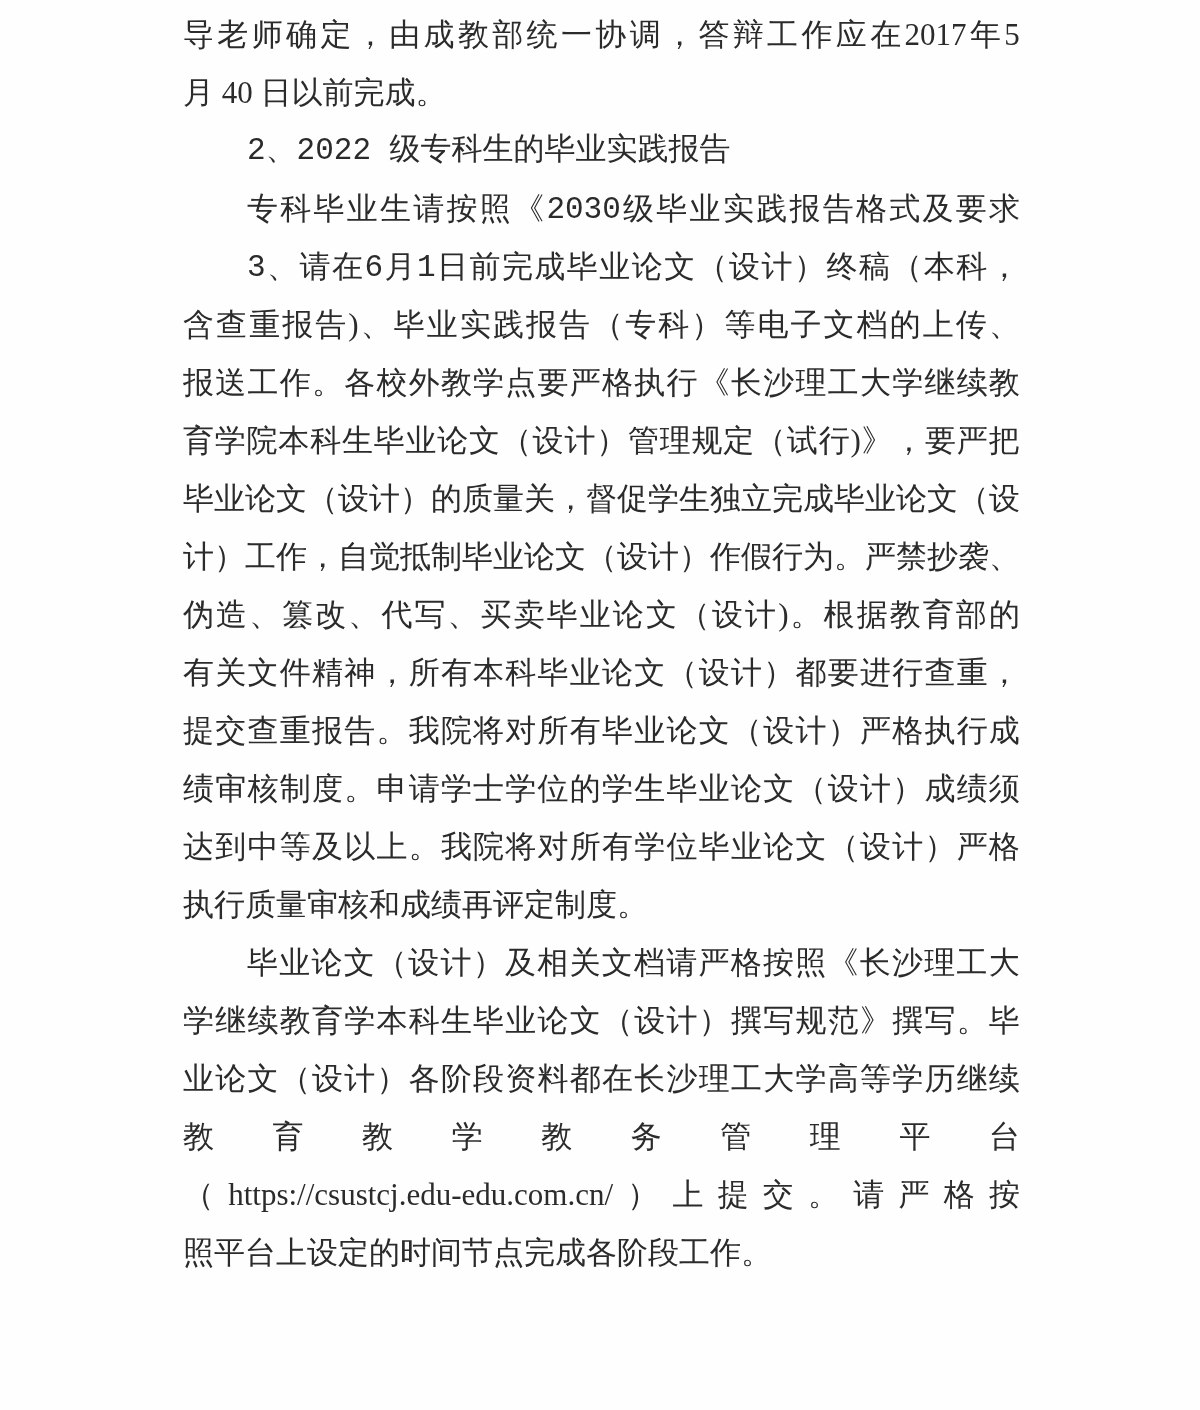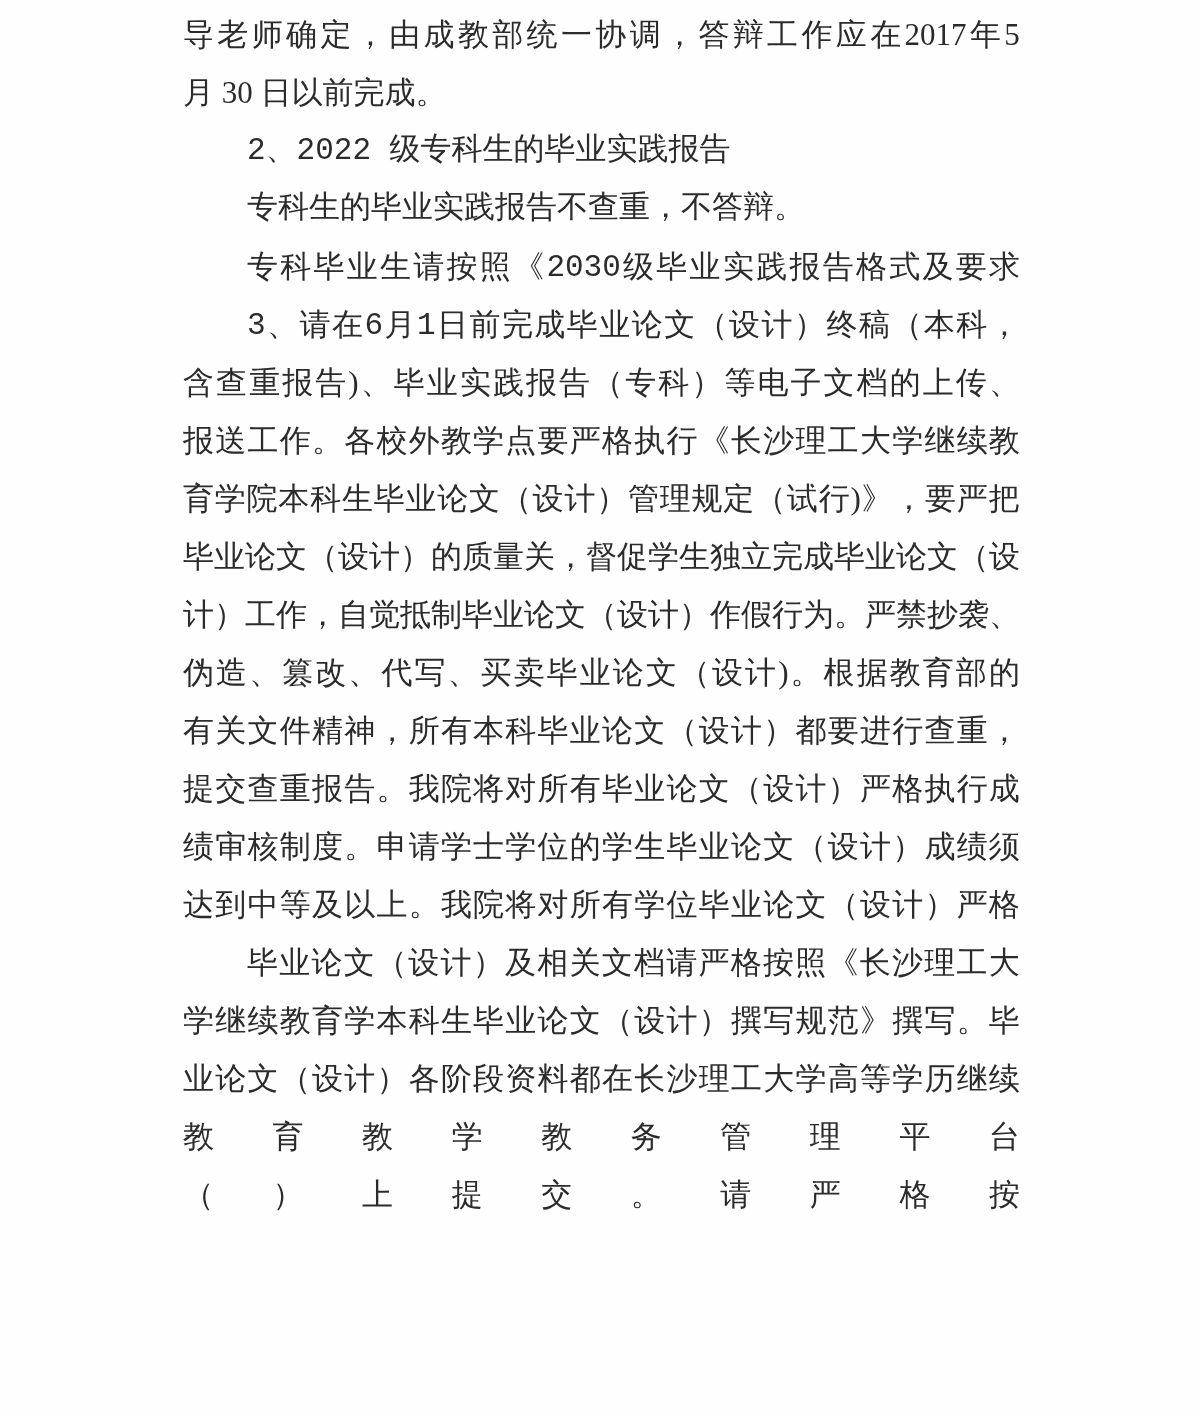--- a/index.html
+++ b/index.html
@@ -43,34 +43,35 @@
   .line span {
     display: inline-block;
   }
 </style>
 </head>
 <body>
 
 <main class="page">
   <div class="textblock">
       <div class="line fill"><span>导</span><span>老</span><span>师</span><span>确</span><span>定</span><span>，</span><span>由</span><span>成</span><span>教</span><span>部</span><span>统</span><span>一</span><span>协</span><span>调</span><span>，</span><span>答</span><span>辩</span><span>工</span><span>作</span><span>应</span><span>在</span><span>2017</span><span>年</span><span>5</span></div>
-      <div class="line plain">月 30 日以前完成。</div>
+      <div class="line plain">月 40 日以前完成。</div>
       <div class="line plain indent">2、2022 级专科生的毕业实践报告</div>
-      <div class="line plain indent">专科生的毕业实践报告不查重，不答辩。</div>
       <div class="line fill indent"><span>专</span><span>科</span><span>毕</span><span>业</span><span>生</span><span>请</span><span>按</span><span>照</span><span>《</span><span>2030</span><span>级</span><span>毕</span><span>业</span><span>实</span><span>践</span><span>报</span><span>告</span><span>格</span><span>式</span><span>及</span><span>要</span><span>求</span></div>
       <div class="line fill indent"><span>3</span><span>、</span><span>请</span><span>在</span><span>6</span><span>月</span><span>1</span><span>日</span><span>前</span><span>完</span><span>成</span><span>毕</span><span>业</span><span>论</span><span>文</span><span>（</span><span>设</span><span>计</span><span>）</span><span>终</span><span>稿</span><span>（</span><span>本</span><span>科</span><span>，</span></div>
       <div class="line fill"><span>含</span><span>查</span><span>重</span><span>报</span><span>告</span><span>)</span><span>、</span><span>毕</span><span>业</span><span>实</span><span>践</span><span>报</span><span>告</span><span>（</span><span>专</span><span>科</span><span>）</span><span>等</span><span>电</span><span>子</span><span>文</span><span>档</span><span>的</span><span>上</span><span>传</span><span>、</span></div>
       <div class="line fill"><span>报</span><span>送</span><span>工</span><span>作</span><span>。</span><span>各</span><span>校</span><span>外</span><span>教</span><span>学</span><span>点</span><span>要</span><span>严</span><span>格</span><span>执</span><span>行</span><span>《</span><span>长</span><span>沙</span><span>理</span><span>工</span><span>大</span><span>学</span><span>继</span><span>续</span><span>教</span></div>
       <div class="line fill"><span>育</span><span>学</span><span>院</span><span>本</span><span>科</span><span>生</span><span>毕</span><span>业</span><span>论</span><span>文</span><span>（</span><span>设</span><span>计</span><span>）</span><span>管</span><span>理</span><span>规</span><span>定</span><span>（</span><span>试</span><span>行</span><span>)</span><span>》</span><span>，</span><span>要</span><span>严</span><span>把</span></div>
       <div class="line fill"><span>毕</span><span>业</span><span>论</span><span>文</span><span>（</span><span>设</span><span>计</span><span>）</span><span>的</span><span>质</span><span>量</span><span>关</span><span>，</span><span>督</span><span>促</span><span>学</span><span>生</span><span>独</span><span>立</span><span>完</span><span>成</span><span>毕</span><span>业</span><span>论</span><span>文</span><span>（</span><span>设</span></div>
       <div class="line fill"><span>计</span><span>）</span><span>工</span><span>作</span><span>，</span><span>自</span><span>觉</span><span>抵</span><span>制</span><span>毕</span><span>业</span><span>论</span><span>文</span><span>（</span><span>设</span><span>计</span><span>）</span><span>作</span><span>假</span><span>行</span><span>为</span><span>。</span><span>严</span><span>禁</span><span>抄</span><span>袭</span><span>、</span></div>
       <div class="line fill"><span>伪</span><span>造</span><span>、</span><span>篡</span><span>改</span><span>、</span><span>代</span><span>写</span><span>、</span><span>买</span><span>卖</span><span>毕</span><span>业</span><span>论</span><span>文</span><span>（</span><span>设</span><span>计</span><span>)</span><span>。</span><span>根</span><span>据</span><span>教</span><span>育</span><span>部</span><span>的</span></div>
       <div class="line fill"><span>有</span><span>关</span><span>文</span><span>件</span><span>精</span><span>神</span><span>，</span><span>所</span><span>有</span><span>本</span><span>科</span><span>毕</span><span>业</span><span>论</span><span>文</span><span>（</span><span>设</span><span>计</span><span>）</span><span>都</span><span>要</span><span>进</span><span>行</span><span>查</span><span>重</span><span>，</span></div>
       <div class="line fill"><span>提</span><span>交</span><span>查</span><span>重</span><span>报</span><span>告</span><span>。</span><span>我</span><span>院</span><span>将</span><span>对</span><span>所</span><span>有</span><span>毕</span><span>业</span><span>论</span><span>文</span><span>（</span><span>设</span><span>计</span><span>）</span><span>严</span><span>格</span><span>执</span><span>行</span><span>成</span></div>
       <div class="line fill"><span>绩</span><span>审</span><span>核</span><span>制</span><span>度</span><span>。</span><span>申</span><span>请</span><span>学</span><span>士</span><span>学</span><span>位</span><span>的</span><span>学</span><span>生</span><span>毕</span><span>业</span><span>论</span><span>文</span><span>（</span><span>设</span><span>计</span><span>）</span><span>成</span><span>绩</span><span>须</span></div>
       <div class="line fill"><span>达</span><span>到</span><span>中</span><span>等</span><span>及</span><span>以</span><span>上</span><span>。</span><span>我</span><span>院</span><span>将</span><span>对</span><span>所</span><span>有</span><span>学</span><span>位</span><span>毕</span><span>业</span><span>论</span><span>文</span><span>（</span><span>设</span><span>计</span><span>）</span><span>严</span><span>格</span></div>
+      <div class="line plain">执行质量审核和成绩再评定制度。</div>
       <div class="line fill indent"><span>毕</span><span>业</span><span>论</span><span>文</span><span>（</span><span>设</span><span>计</span><span>）</span><span>及</span><span>相</span><span>关</span><span>文</span><span>档</span><span>请</span><span>严</span><span>格</span><span>按</span><span>照</span><span>《</span><span>长</span><span>沙</span><span>理</span><span>工</span><span>大</span></div>
       <div class="line fill"><span>学</span><span>继</span><span>续</span><span>教</span><span>育</span><span>学</span><span>本</span><span>科</span><span>生</span><span>毕</span><span>业</span><span>论</span><span>文</span><span>（</span><span>设</span><span>计</span><span>）</span><span>撰</span><span>写</span><span>规</span><span>范</span><span>》</span><span>撰</span><span>写</span><span>。</span><span>毕</span></div>
       <div class="line fill"><span>业</span><span>论</span><span>文</span><span>（</span><span>设</span><span>计</span><span>）</span><span>各</span><span>阶</span><span>段</span><span>资</span><span>料</span><span>都</span><span>在</span><span>长</span><span>沙</span><span>理</span><span>工</span><span>大</span><span>学</span><span>高</span><span>等</span><span>学</span><span>历</span><span>继</span><span>续</span></div>
       <div class="line fill"><span>教</span><span>育</span><span>教</span><span>学</span><span>教</span><span>务</span><span>管</span><span>理</span><span>平</span><span>台</span></div>
-      <div class="line fill"><span>（</span><span>）</span><span>上</span><span>提</span><span>交</span><span>。</span><span>请</span><span>严</span><span>格</span><span>按</span></div>
+      <div class="line fill"><span>（</span><span>https://csustcj.edu-edu.com.cn/</span><span>）</span><span>上</span><span>提</span><span>交</span><span>。</span><span>请</span><span>严</span><span>格</span><span>按</span></div>
+      <div class="line plain">照平台上设定的时间节点完成各阶段工作。</div>
     </div>
 </main>
 
 </body></html>

